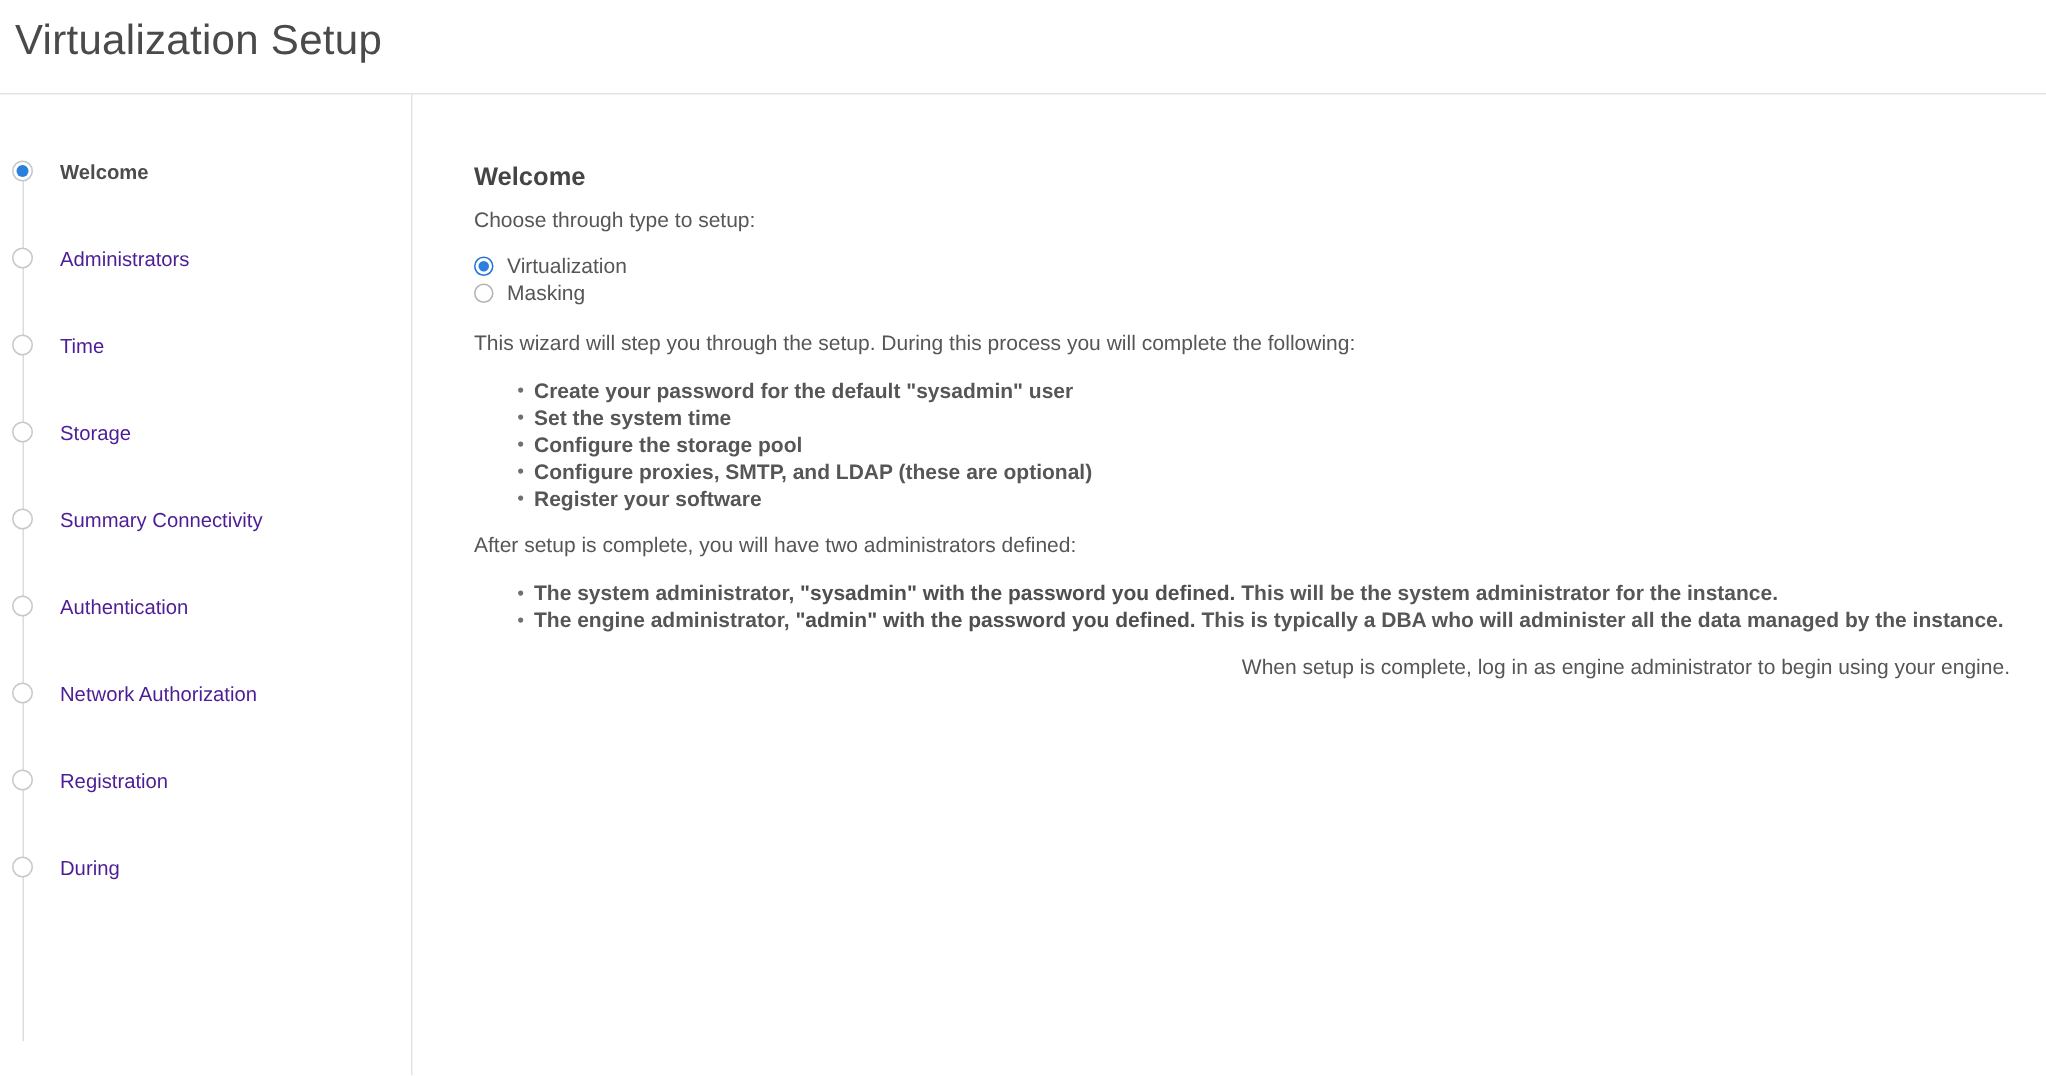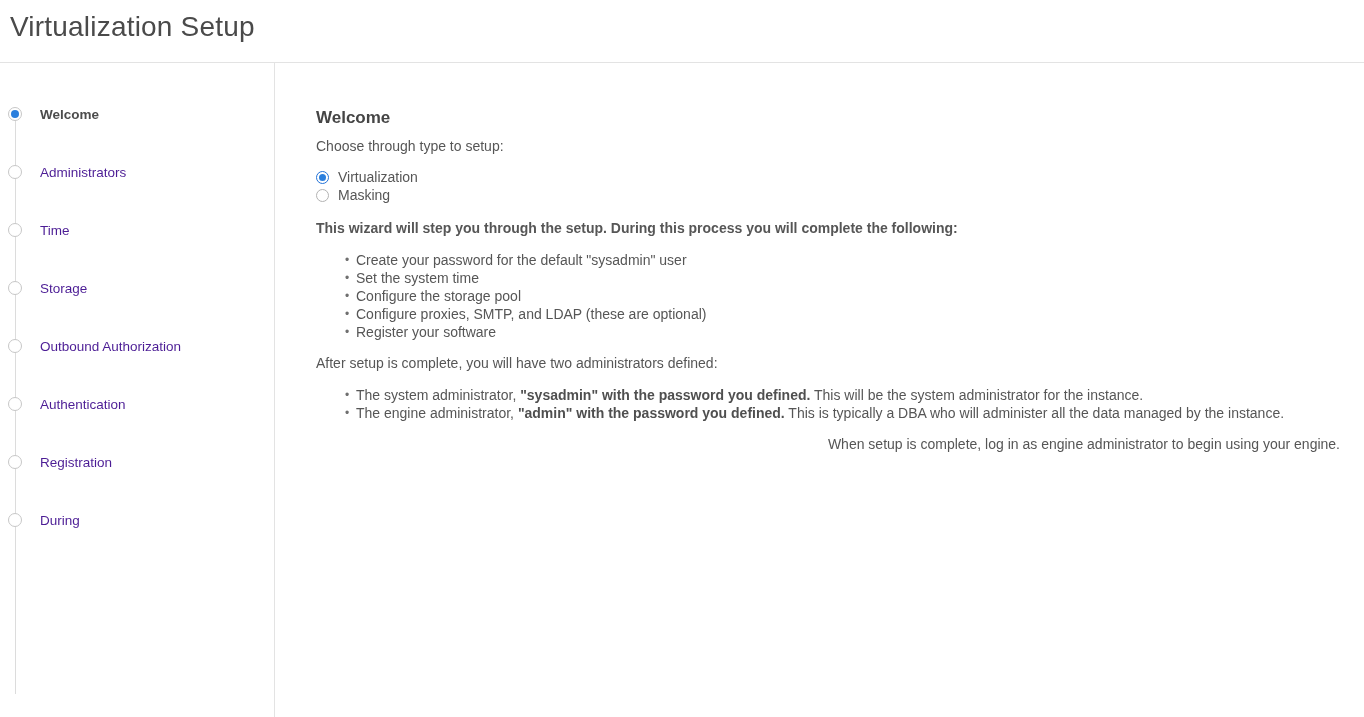--- a/index.html
+++ b/index.html
@@ -60,22 +60,22 @@
   }
   .radio{
     width:13px;height:13px;border-radius:50%;border:1px solid #b3b3b3;
     background:#fff;position:relative;margin-right:9px;flex-shrink:0;
   }
   .radio-row.selected .radio{border:1.5px solid #2272d8;}
   .radio-row.selected .radio::after{
     content:"";position:absolute;left:50%;top:50%;width:7px;height:7px;
     margin:-3.5px 0 0 -3.5px;border-radius:50%;background:var(--blue);
   }
-  .intro{margin-top:16px !important;font-weight:bold;}
-  ul{margin:14px 0 0 0;padding:0 0 0 29px;list-style:none;}
+  .intro{margin-top:16px !important;}
+  ul{margin:14px 0 0 0;padding:0 0 0 29px;list-style:none;font-weight:bold;}
   li{
     font-size:14px;line-height:18px;color:var(--text);
     position:relative;padding-left:11px;white-space:nowrap;
   }
   li::before{
     content:"\2022";position:absolute;left:0;top:0;
     color:#6f6f6f;font-size:12px;line-height:18px;
   }
   .admins-intro{margin-top:14px !important;}
   .closing{margin-top:14px !important;text-align:right;}
@@ -104,25 +104,29 @@
     <div class="step">
       <span class="step-dot"></span>
       <span class="step-label">Time</span>
     </div>
     <div class="step">
       <span class="step-dot"></span>
       <span class="step-label">Storage</span>
     </div>
     <div class="step">
       <span class="step-dot"></span>
-      <span class="step-label">Outbound Authorization</span>
+      <span class="step-label">Summary Connectivity</span>
     </div>
     <div class="step">
       <span class="step-dot"></span>
       <span class="step-label">Authentication</span>
+    </div>
+    <div class="step">
+      <span class="step-dot"></span>
+      <span class="step-label">Network Authorization</span>
     </div>
     <div class="step">
       <span class="step-dot"></span>
       <span class="step-label">Registration</span>
     </div>
     <div class="step">
       <span class="step-dot"></span>
       <span class="step-label">During</span>
     </div>
   </div>

